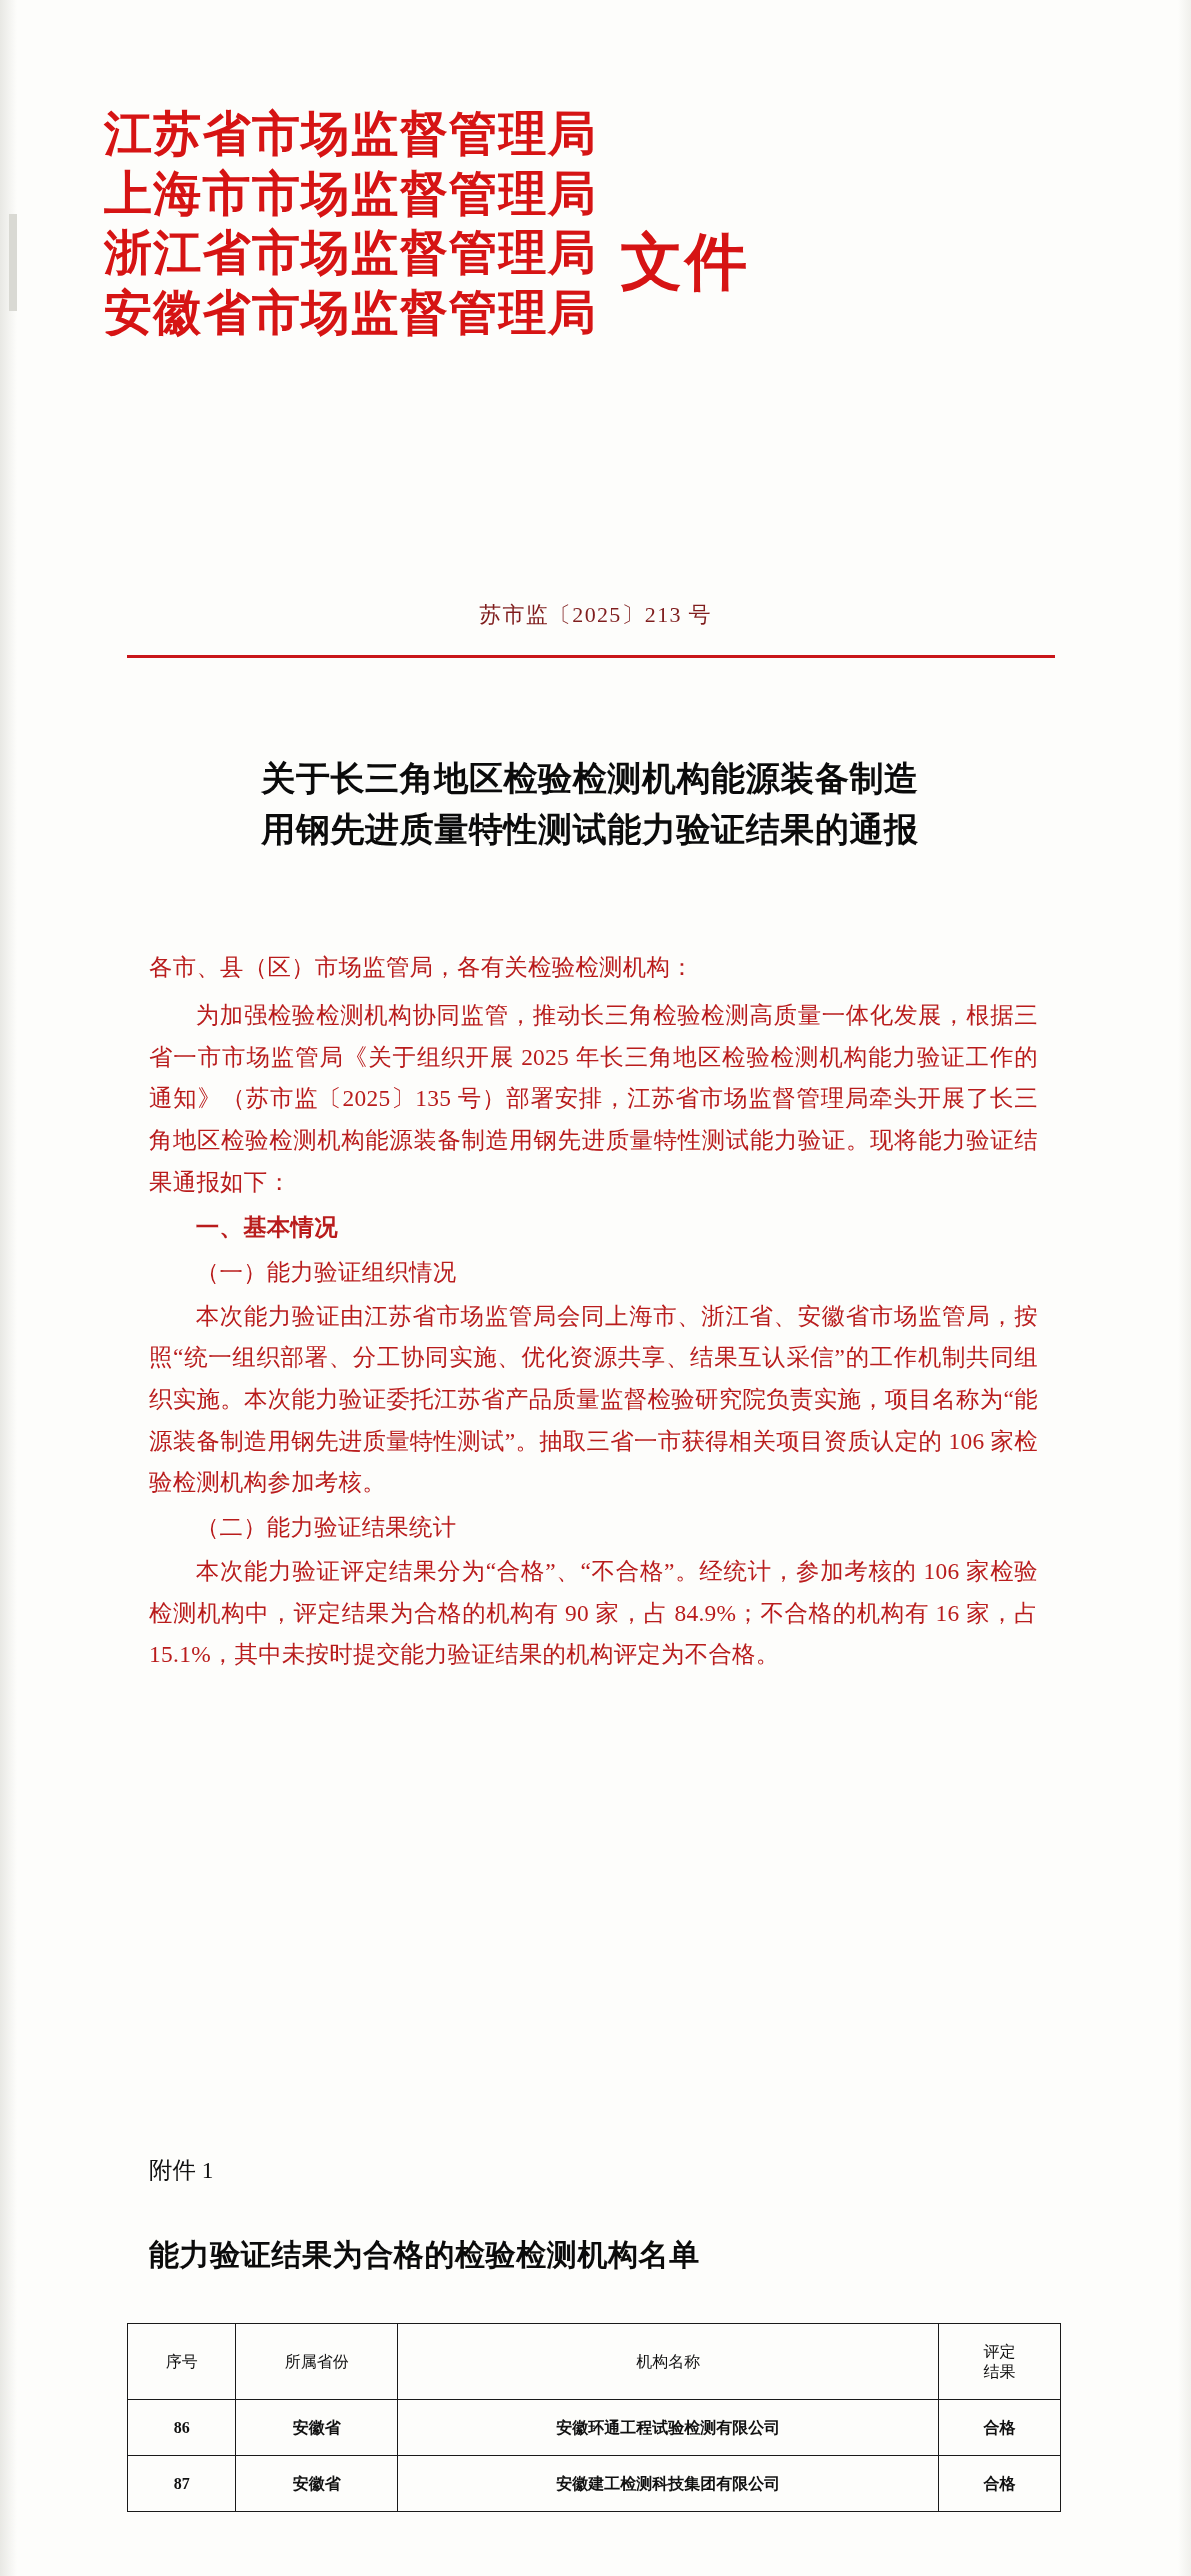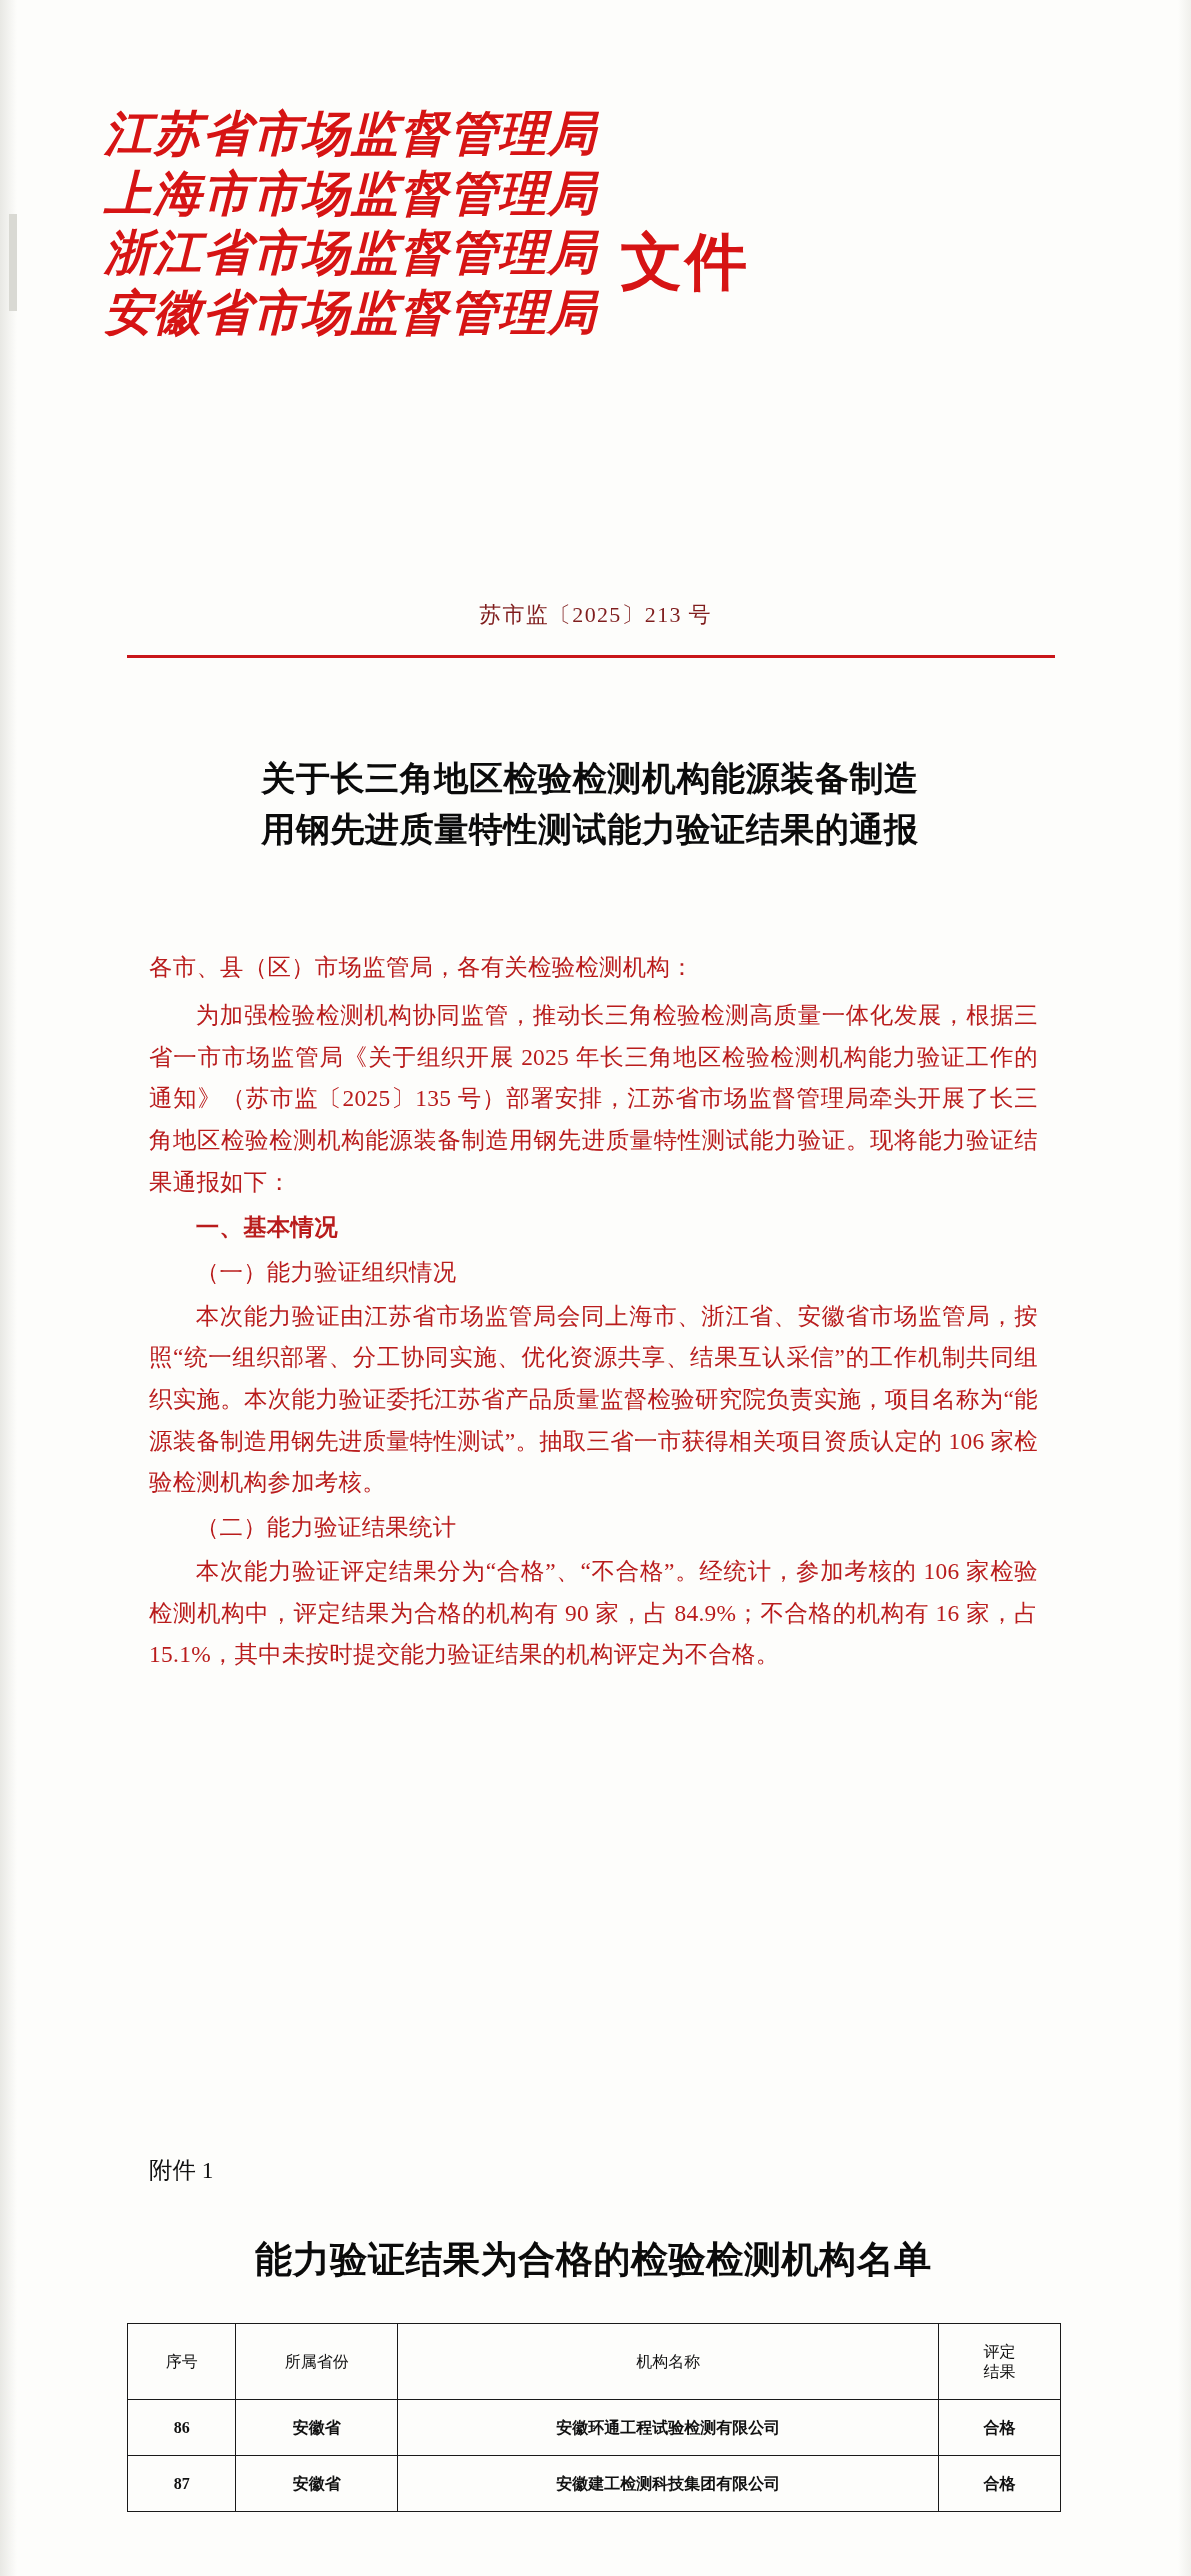--- a/index.html
+++ b/index.html
@@ -59,21 +59,20 @@
     gap: 11.7px;
   }
   .lh-line {
     font-family: "Liberation Serif", serif;
     font-weight: bold;
     font-size: 48px;
     line-height: 1.0;
     color: #d61414;
     letter-spacing: 1.3px;
     white-space: nowrap;
-    font-style: italic;
   }
   .lh-wenjian {
     font-family: "Liberation Serif", serif;
     font-weight: bold;
     font-size: 62px;
     color: #d61414;
     margin-left: 23.4px;
     margin-top: 77px;
     letter-spacing: 2.6px;
   }
@@ -135,22 +134,22 @@
     left: 149px;
     top: 2154px;
     font-size: 23.4px;
     color: #111111;
   }
   .attach-title {
     position: absolute;
     left: 149px;
     top: 2235px;
     width: 889px;
-    text-align: center;
-    font-size: 37px;
+    text-align: left;
+    font-size: 30px;
     font-weight: bold;
     letter-spacing: 0.6px;
     color: #0b0b0b;
   }
 
   
   .tbl-wrap {
     position: absolute;
     left: 127px;
     top: 2323px;

